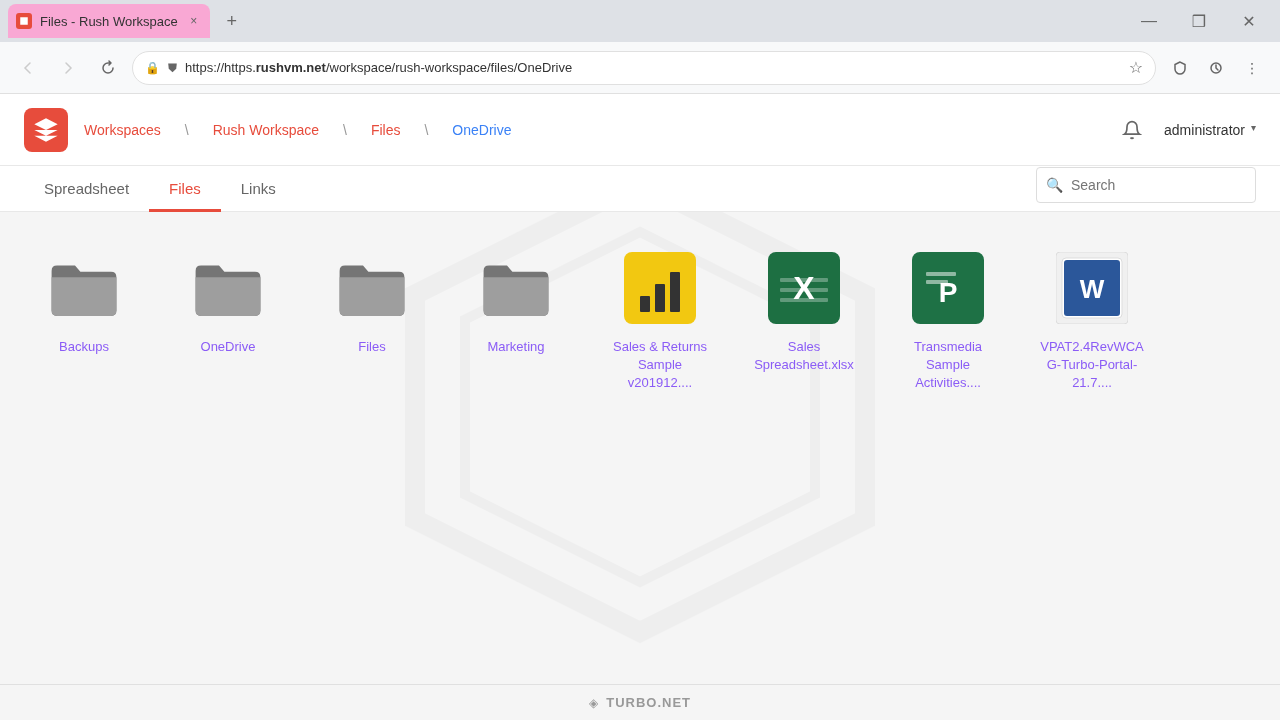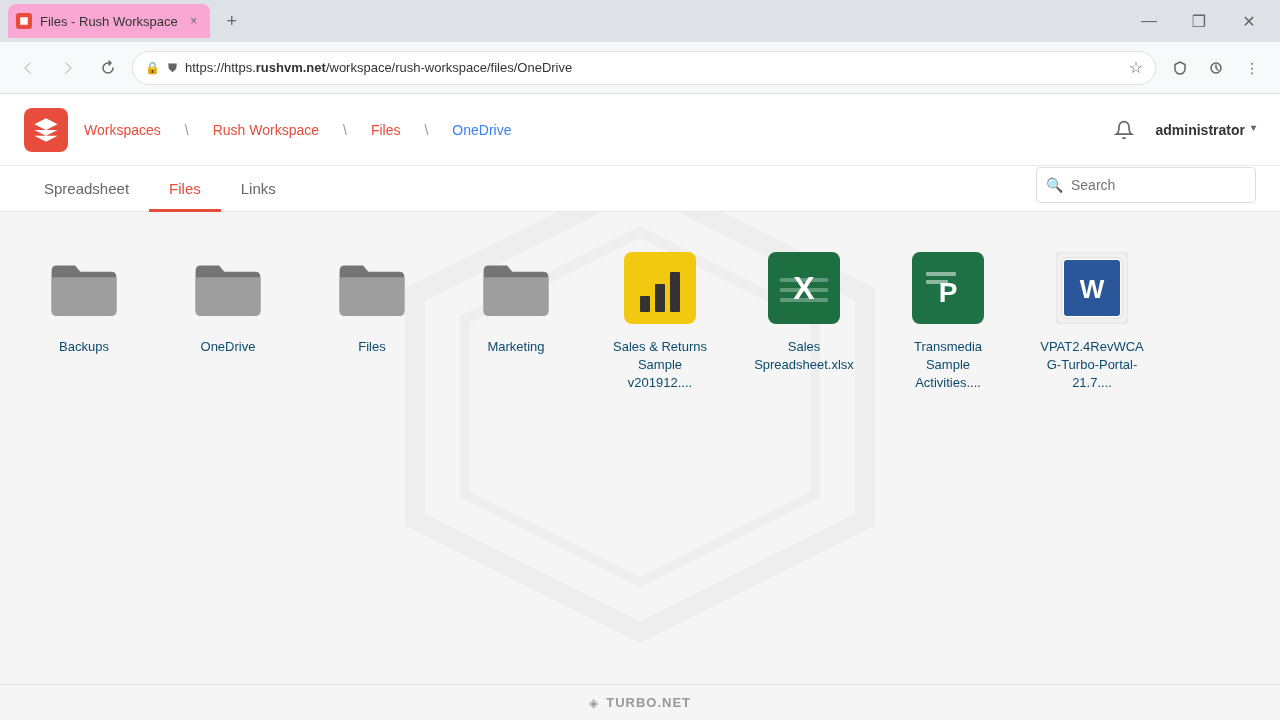--- a/index.html
+++ b/index.html
@@ -39,42 +39,42 @@
     
     .app-header { background: #fff; height: 72px; display: flex; align-items: center; padding: 0 24px; border-bottom: 1px solid #e8e8e8; position: relative; z-index: 1; }
     .app-logo { width: 44px; height: 44px; background: #e74c3c; border-radius: 8px; display: flex; align-items: center; justify-content: center; margin-right: 16px; }
     .app-logo svg { width: 28px; height: 28px; fill: white; }
     .breadcrumb { display: flex; align-items: center; gap: 24px; font-size: 14px; }
     .breadcrumb-link { color: #e74c3c; cursor: pointer; }
     .breadcrumb-sep { color: #999; }
     .breadcrumb-current { color: #3b82f6; }
     .header-right { margin-left: auto; display: flex; align-items: center; gap: 16px; }
     .notification-btn { width: 32px; height: 32px; display: flex; align-items: center; justify-content: center; cursor: pointer; color: #666; }
-    .user-menu { display: flex; align-items: flex-start; gap: 6px; cursor: pointer; font-size: 14px; color: #333; font-weight: bold; }
+    .user-menu { display: flex; align-items: flex-start; gap: 6px; cursor: pointer; font-size: 14px; color: #333; }
     .user-menu .dropdown-arrow { color: #666; font-size: 10px; }
 
     
     .tabs-bar { background: #fff; display: flex; align-items: flex-end; padding: 0 24px; border-bottom: 1px solid #e8e8e8; position: relative; z-index: 1; }
     .tab-item { padding: 14px 20px 12px; font-size: 15px; cursor: pointer; color: #666; border-bottom: 3px solid transparent; margin-bottom: -1px; }
     .tab-item.active { color: #e74c3c; border-bottom-color: #e74c3c; }
     .search-container { margin-left: auto; margin-bottom: 8px; position: relative; }
     .search-input { width: 220px; height: 36px; border: 1px solid #ddd; border-radius: 4px; padding: 0 12px 0 34px; font-size: 14px; background: #fff; outline: none; }
     .search-icon-wrap { position: absolute; left: 10px; top: 50%; transform: translateY(-50%); color: #999; font-size: 14px; }
 
     
     .files-grid { padding: 24px; display: flex; flex-wrap: wrap; gap: 24px; position: relative; z-index: 1; overflow-y: auto; flex: 1; }
 
     .file-item { width: 120px; display: flex; flex-direction: column; align-items: center; cursor: pointer; padding: 12px 8px; border-radius: 8px; }
     .file-icon { width: 80px; height: 80px; display: flex; align-items: center; justify-content: center; margin-bottom: 10px; }
 
     
     .folder-svg { width: 72px; height: 72px; }
 
     
-    .file-label { font-size: 13px; color: #0c4a6e; text-align: center; line-height: 1.4; word-break: break-word; }
+    .file-label { font-size: 13px; color: #8b5cf6; text-align: center; line-height: 1.4; word-break: break-word; }
 
     
     .app-footer { background: #f5f5f5; border-top: 1px solid #e0e0e0; height: 36px; display: flex; align-items: center; justify-content: center; gap: 8px; font-size: 13px; color: #999; position: relative; z-index: 1; }
     .footer-logo { color: #999; font-size: 12px; }
 
     
     .status-bar { height: 22px; background: #f0f0f0; display: flex; align-items: center; padding: 0 12px; font-size: 11px; color: #666; border-top: 1px solid #ddd; }
     .status-right { margin-left: auto; }
   </style>
 </head>

